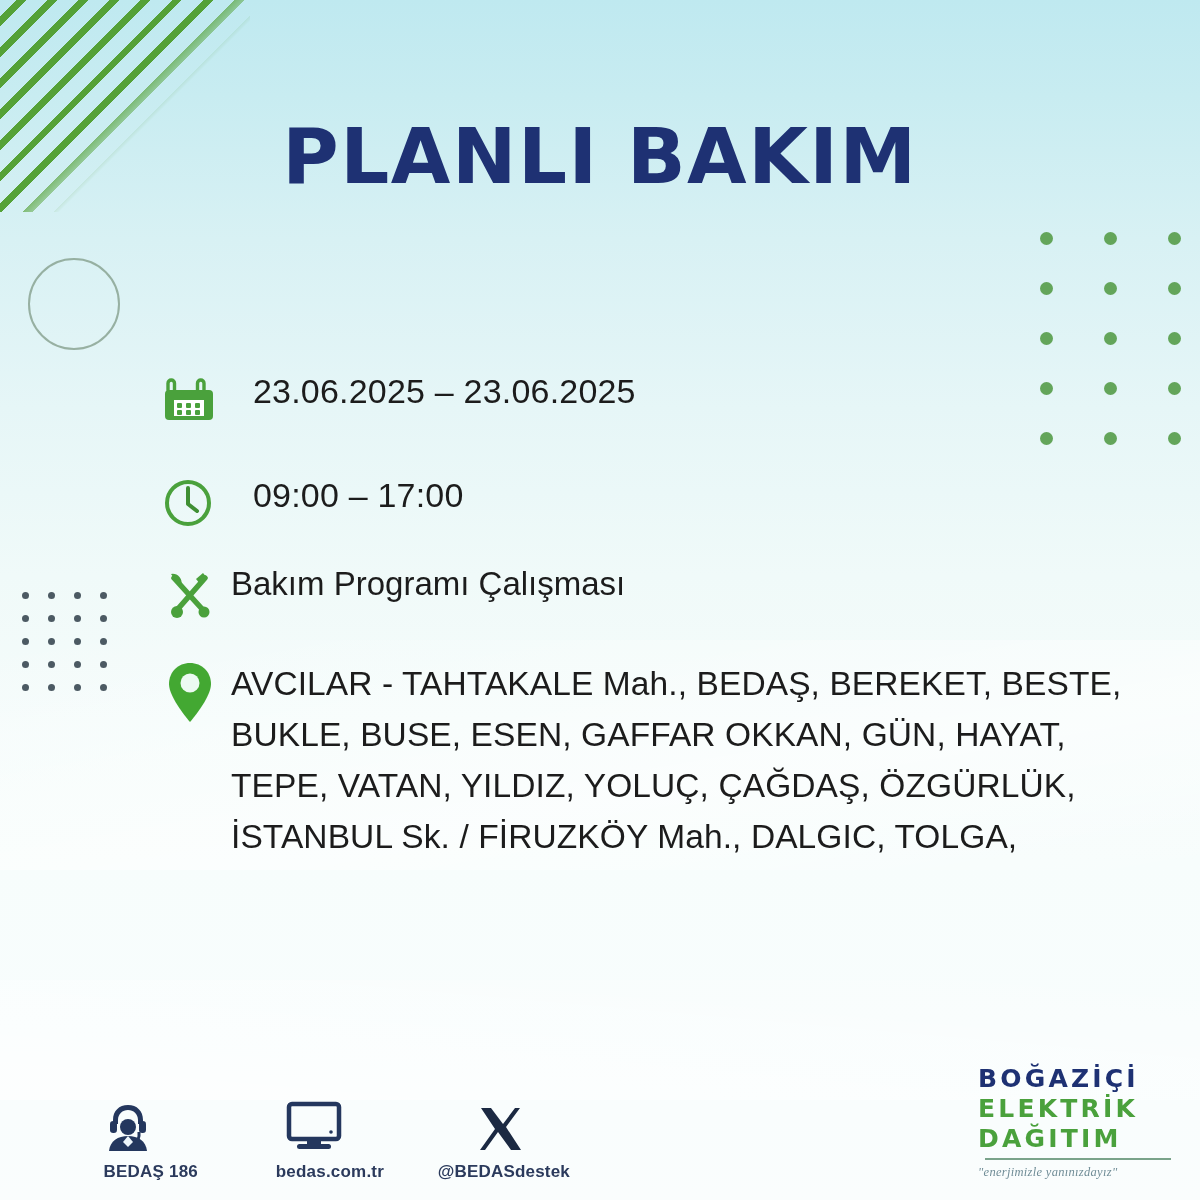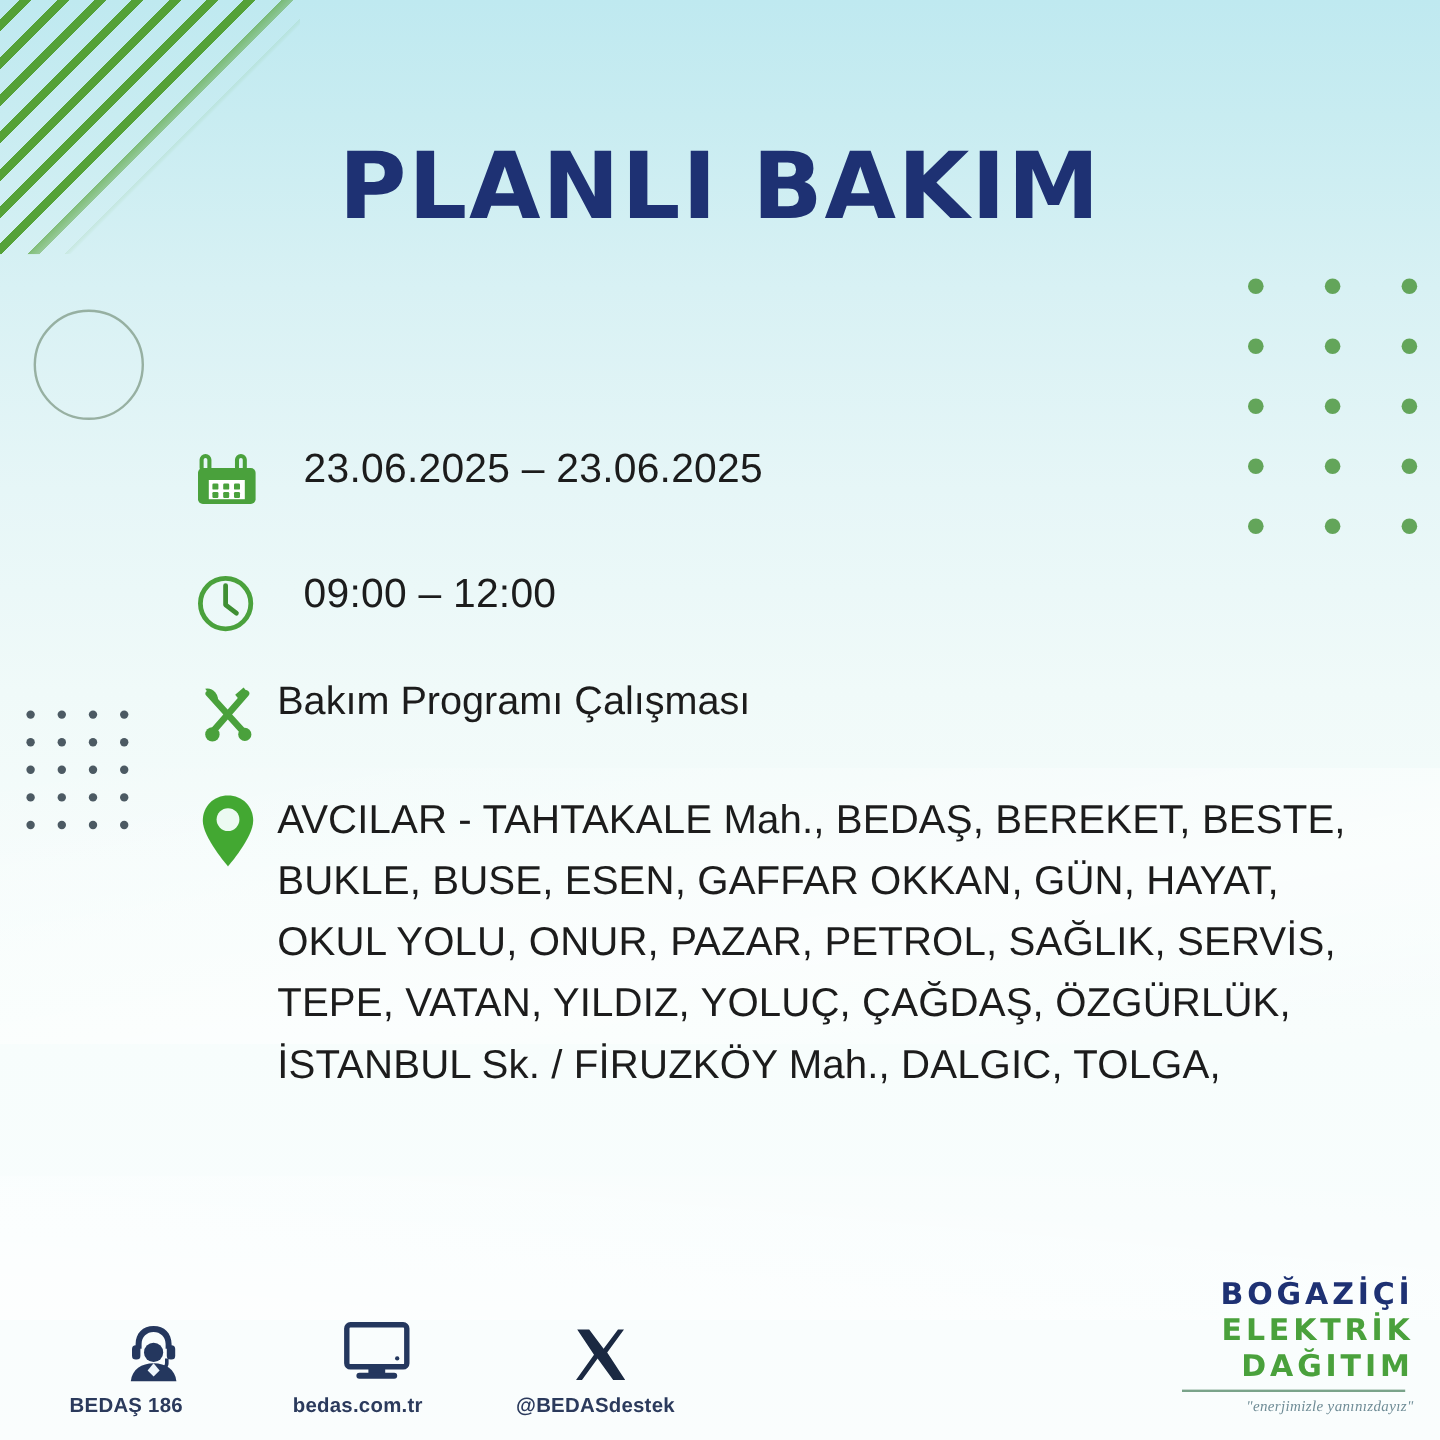--- a/index.html
+++ b/index.html
@@ -182,21 +182,21 @@
   #contacts {
     position: absolute;
     left: 58px;
     bottom: 18px;
     display: flex;
     align-items: flex-end;
     gap: 46px;
   }
   .contact {
     width: 140px;
-    text-align: left;
+    text-align: right;
   }
   .contact .ci {
     height: 56px;
     display: flex;
     align-items: flex-end;
     justify-content: center;
   }
   .contact .cl {
     margin-top: 9px;
     font-size: 17px;
@@ -205,21 +205,21 @@
     letter-spacing: .2px;
     font-family: "Liberation Sans", sans-serif;
   }
 
   
   #logo {
     position: absolute;
     right: 22px;
     bottom: 22px;
     width: 200px;
-    text-align: right;
+    text-align: left;
     line-height: 1;
   }
   #logo .lw {
     font-weight: 700;
     font-size: 25px;
     letter-spacing: 3.2px;
     font-family: "DejaVu Sans", sans-serif;
   }
   #logo-bogazici { color: #1e3173; }
   #logo-elektrik { color: #4aa13c; margin-top: 5px; }
@@ -316,21 +316,21 @@
       <div class="row-text" id="date-text">23.06.2025 – 23.06.2025</div>
     </div>
 
     <div class="row" id="row-time">
       <div class="row-icon">
         <svg width="52" height="52" viewBox="0 0 52 52" aria-hidden="true">
           <circle cx="25" cy="25" r="21" fill="none" stroke="#4aa13c" stroke-width="4"></circle>
           <path d="M25 10 V26 L34 33" fill="none" stroke="#3f8f33" stroke-width="4" stroke-linecap="round" stroke-linejoin="round"></path>
         </svg>
       </div>
-      <div class="row-text" id="time-text">09:00 – 12:00</div>
+      <div class="row-text" id="time-text">09:00 – 17:00</div>
     </div>
 
     <div class="row" id="row-type">
       <div class="row-icon">
         <svg width="54" height="54" viewBox="0 0 54 54" aria-hidden="true">
           <g stroke="#4aa13c" stroke-width="5.5" stroke-linecap="round">
             <line x1="11" y1="10" x2="40" y2="42"></line>
           </g>
           <g stroke="#4aa13c" stroke-width="5.5" stroke-linecap="round">
             <line x1="42" y1="10" x2="14" y2="42"></line>
@@ -348,21 +348,20 @@
       <div class="row-icon">
         <svg width="54" height="66" viewBox="0 0 54 66" aria-hidden="true">
           <path d="M27 3 C15 3 6 12 6 24 C6 38 27 62 27 62 C27 62 48 38 48 24 C48 12 39 3 27 3 Z" fill="#43a832"></path>
           <circle cx="27" cy="23" r="9.5" fill="#ecfaf2"></circle>
         </svg>
       </div>
       <div class="row-text">
         <div id="address-lines">
             <div>AVCILAR - TAHTAKALE Mah., BEDAŞ, BEREKET, BESTE,</div>
             <div>BUKLE, BUSE, ESEN, GAFFAR OKKAN, GÜN, HAYAT,</div>
-            <div>OKUL YOLU, ONUR, PAZAR, PETROL, SAĞLIK, SERVİS,</div>
             <div>TEPE, VATAN, YILDIZ, YOLUÇ, ÇAĞDAŞ, ÖZGÜRLÜK,</div>
             <div>İSTANBUL Sk. / FİRUZKÖY Mah., DALGIC, TOLGA,</div>
           </div>
       </div>
     </div>
 
   </div>
 
   <div id="footer">
 

